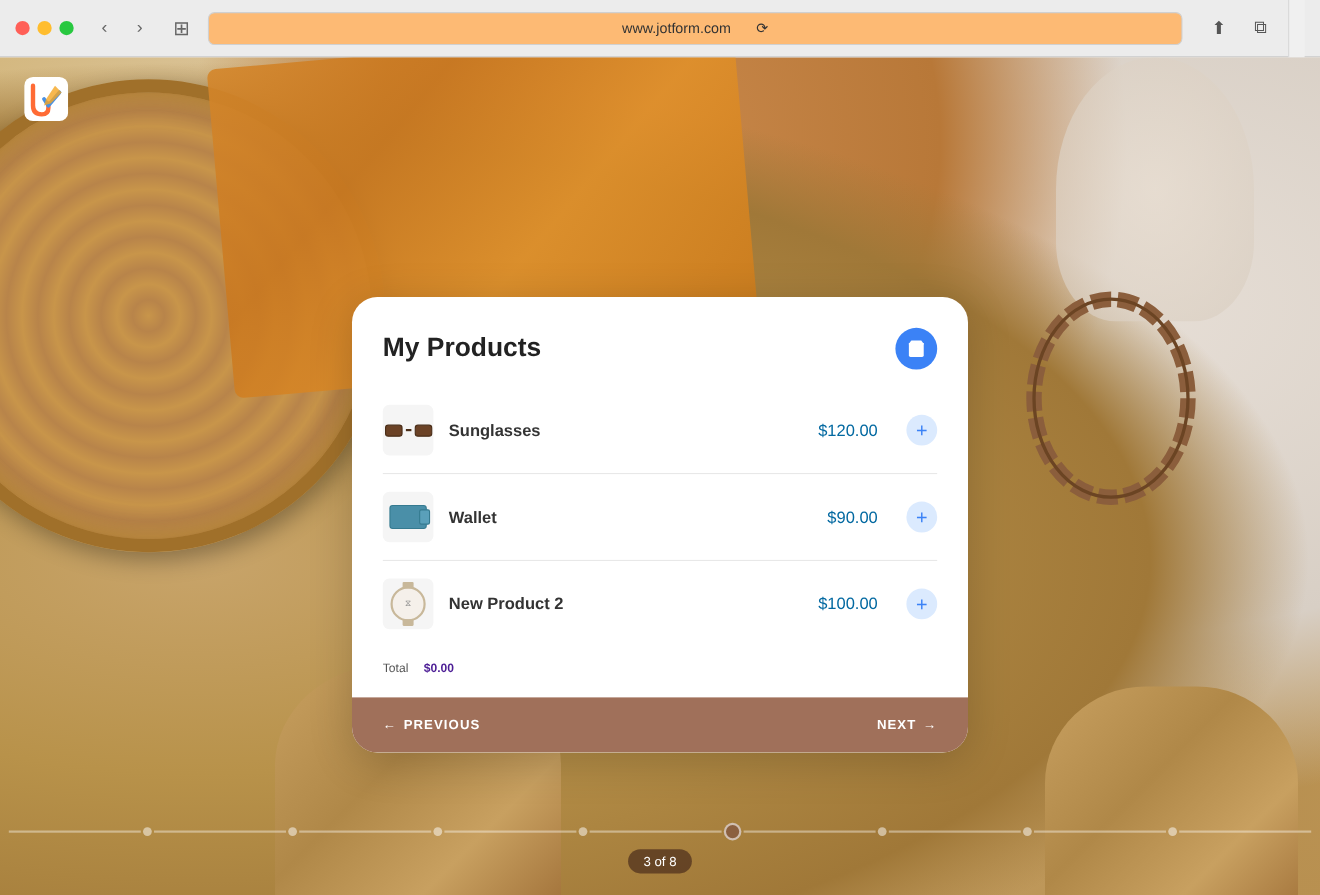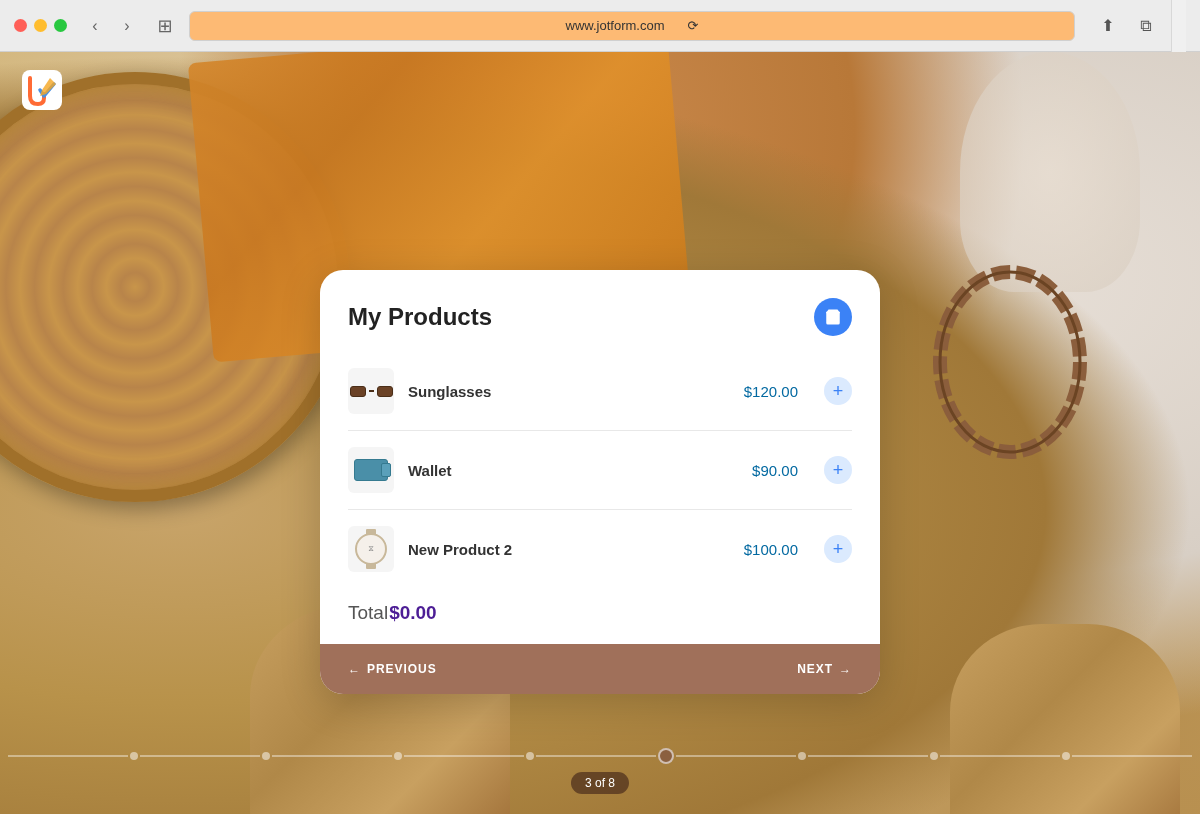--- a/index.html
+++ b/index.html
@@ -270,25 +270,25 @@
       align-items: center;
       justify-content: center;
       color: #3b82f6;
       font-size: 18px;
       font-weight: 300;
       line-height: 1;
     }
 
     .card-total {
       padding: 14px 28px 20px 28px;
-      font-size: 19px;
+      font-size: 11px;
       color: #555;
       display: flex;
       align-items: center;
-      gap: 1px;
+      gap: 14px;
     }
     .total-amount {
       font-weight: 700;
       color: #4c1d95;
     }
 
     .card-footer {
       background: #a0705a;
       display: flex;
       align-items: center;

